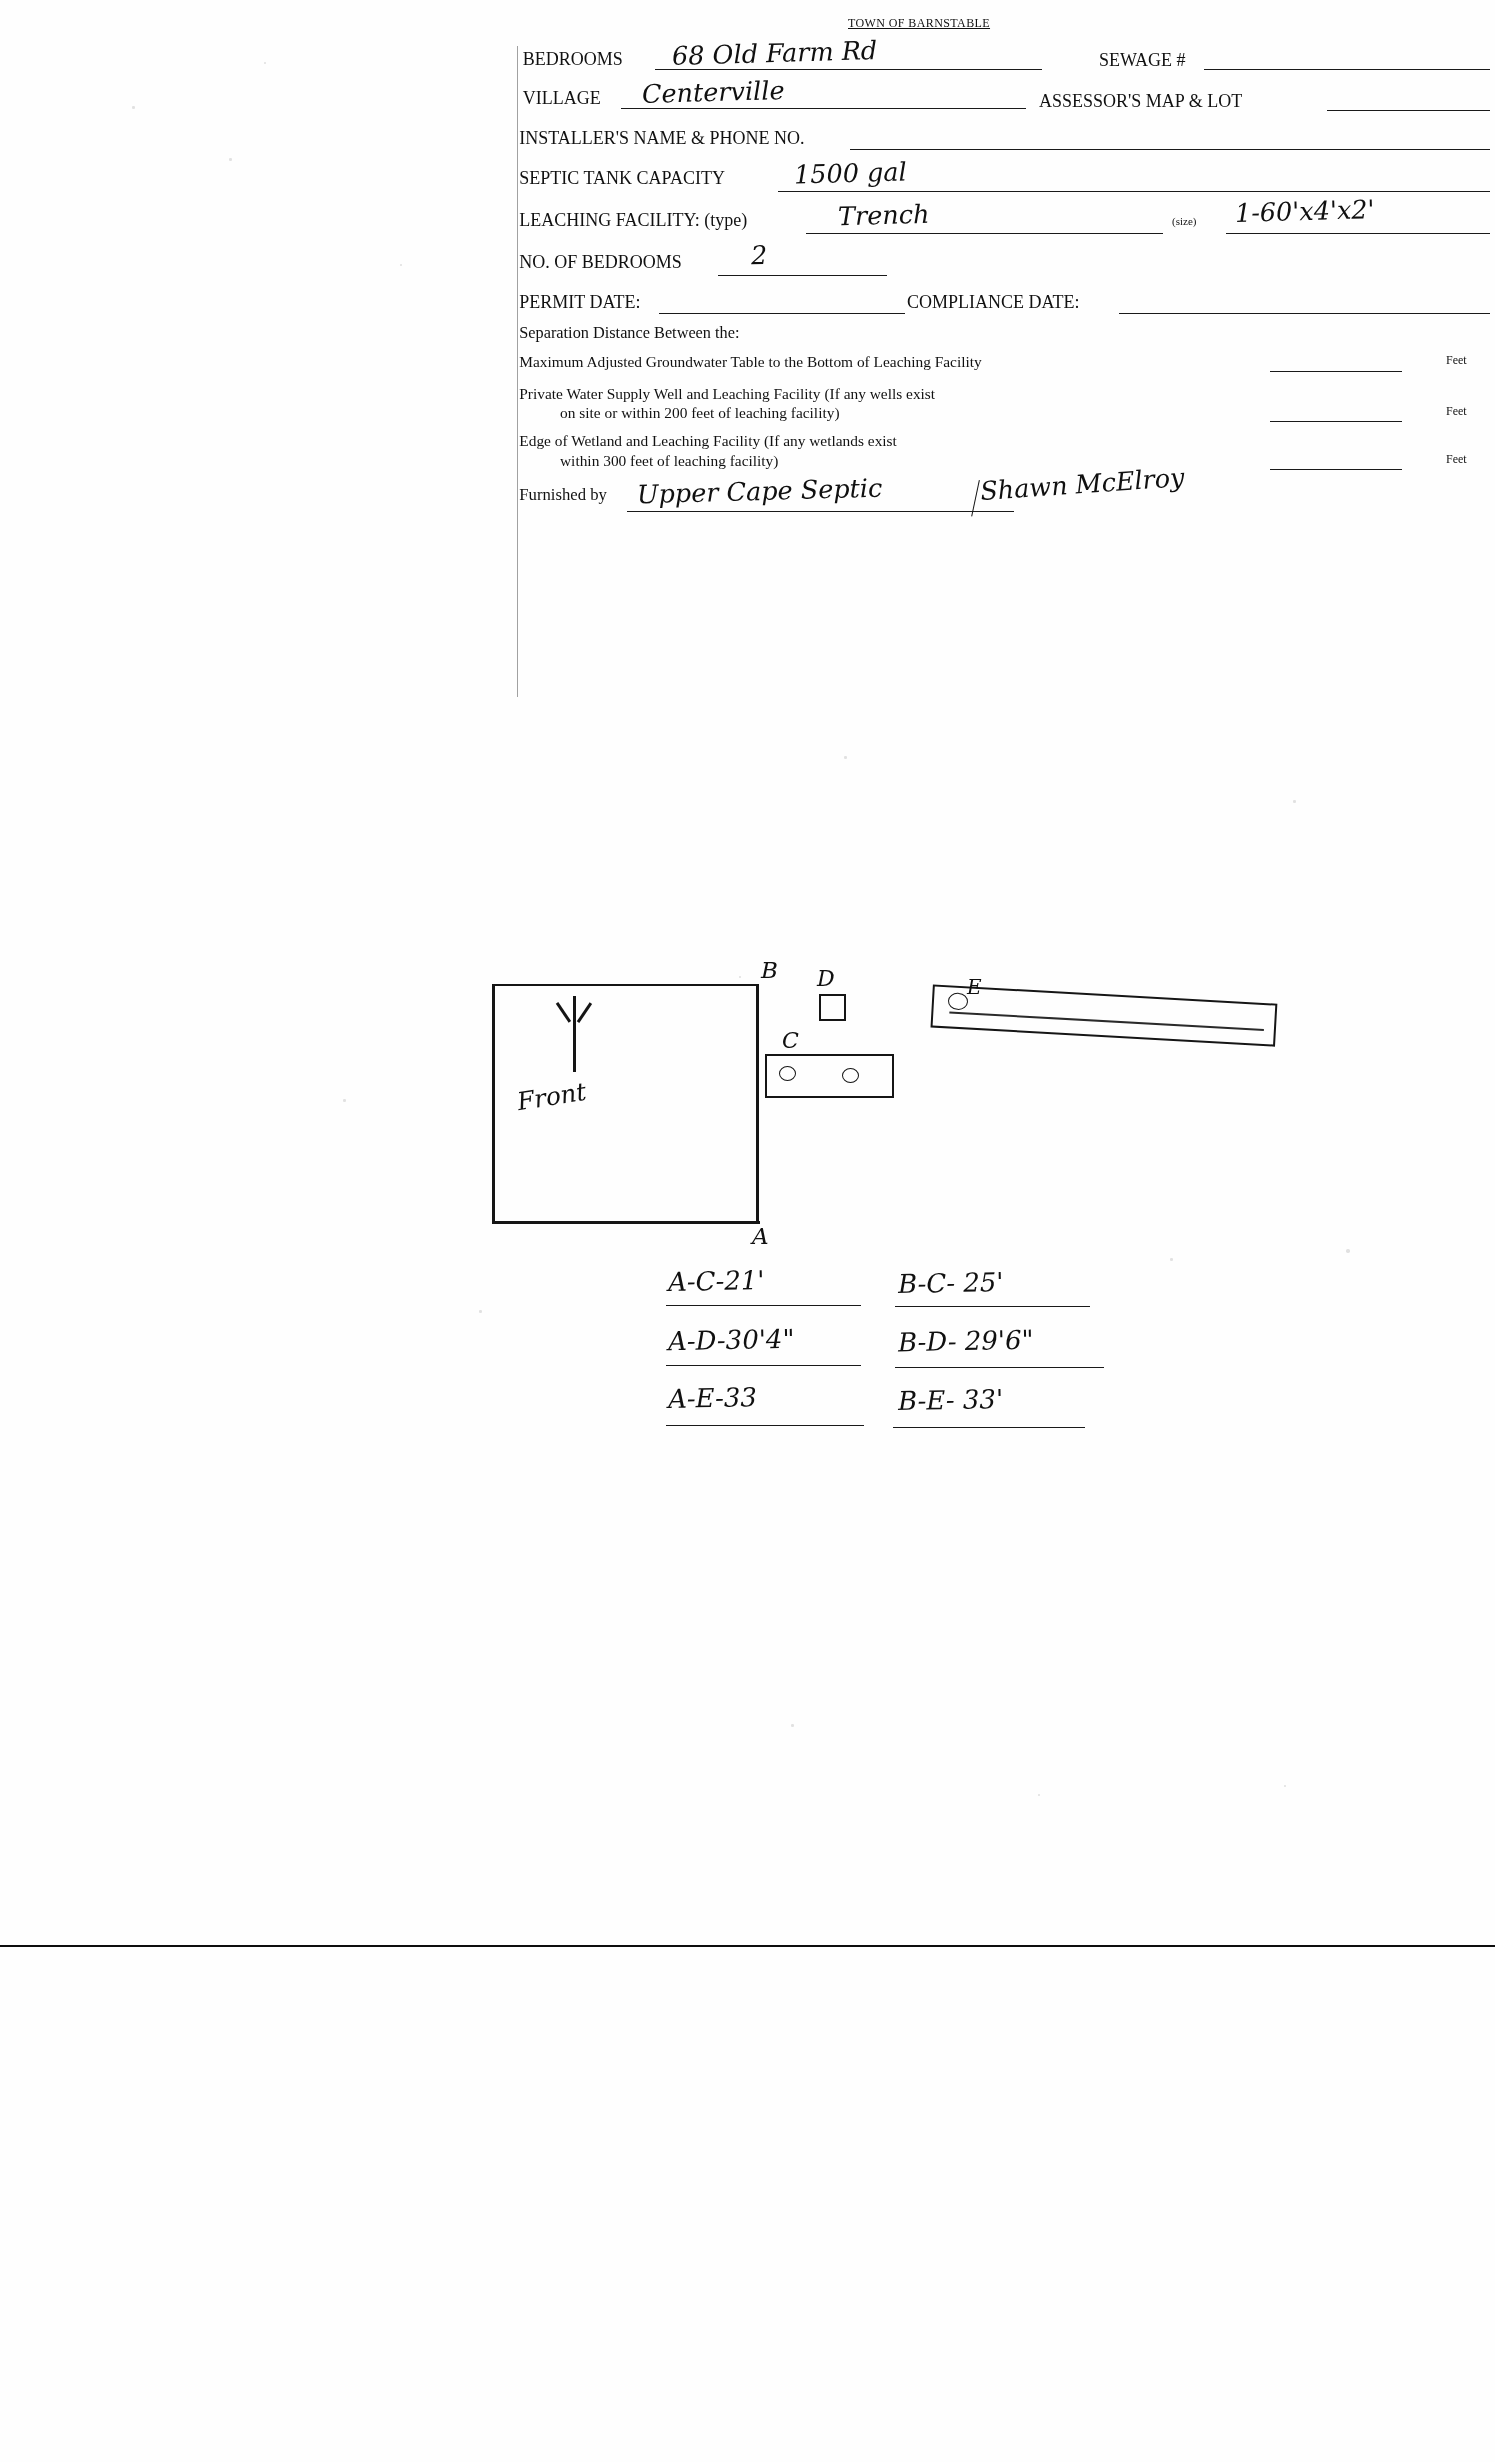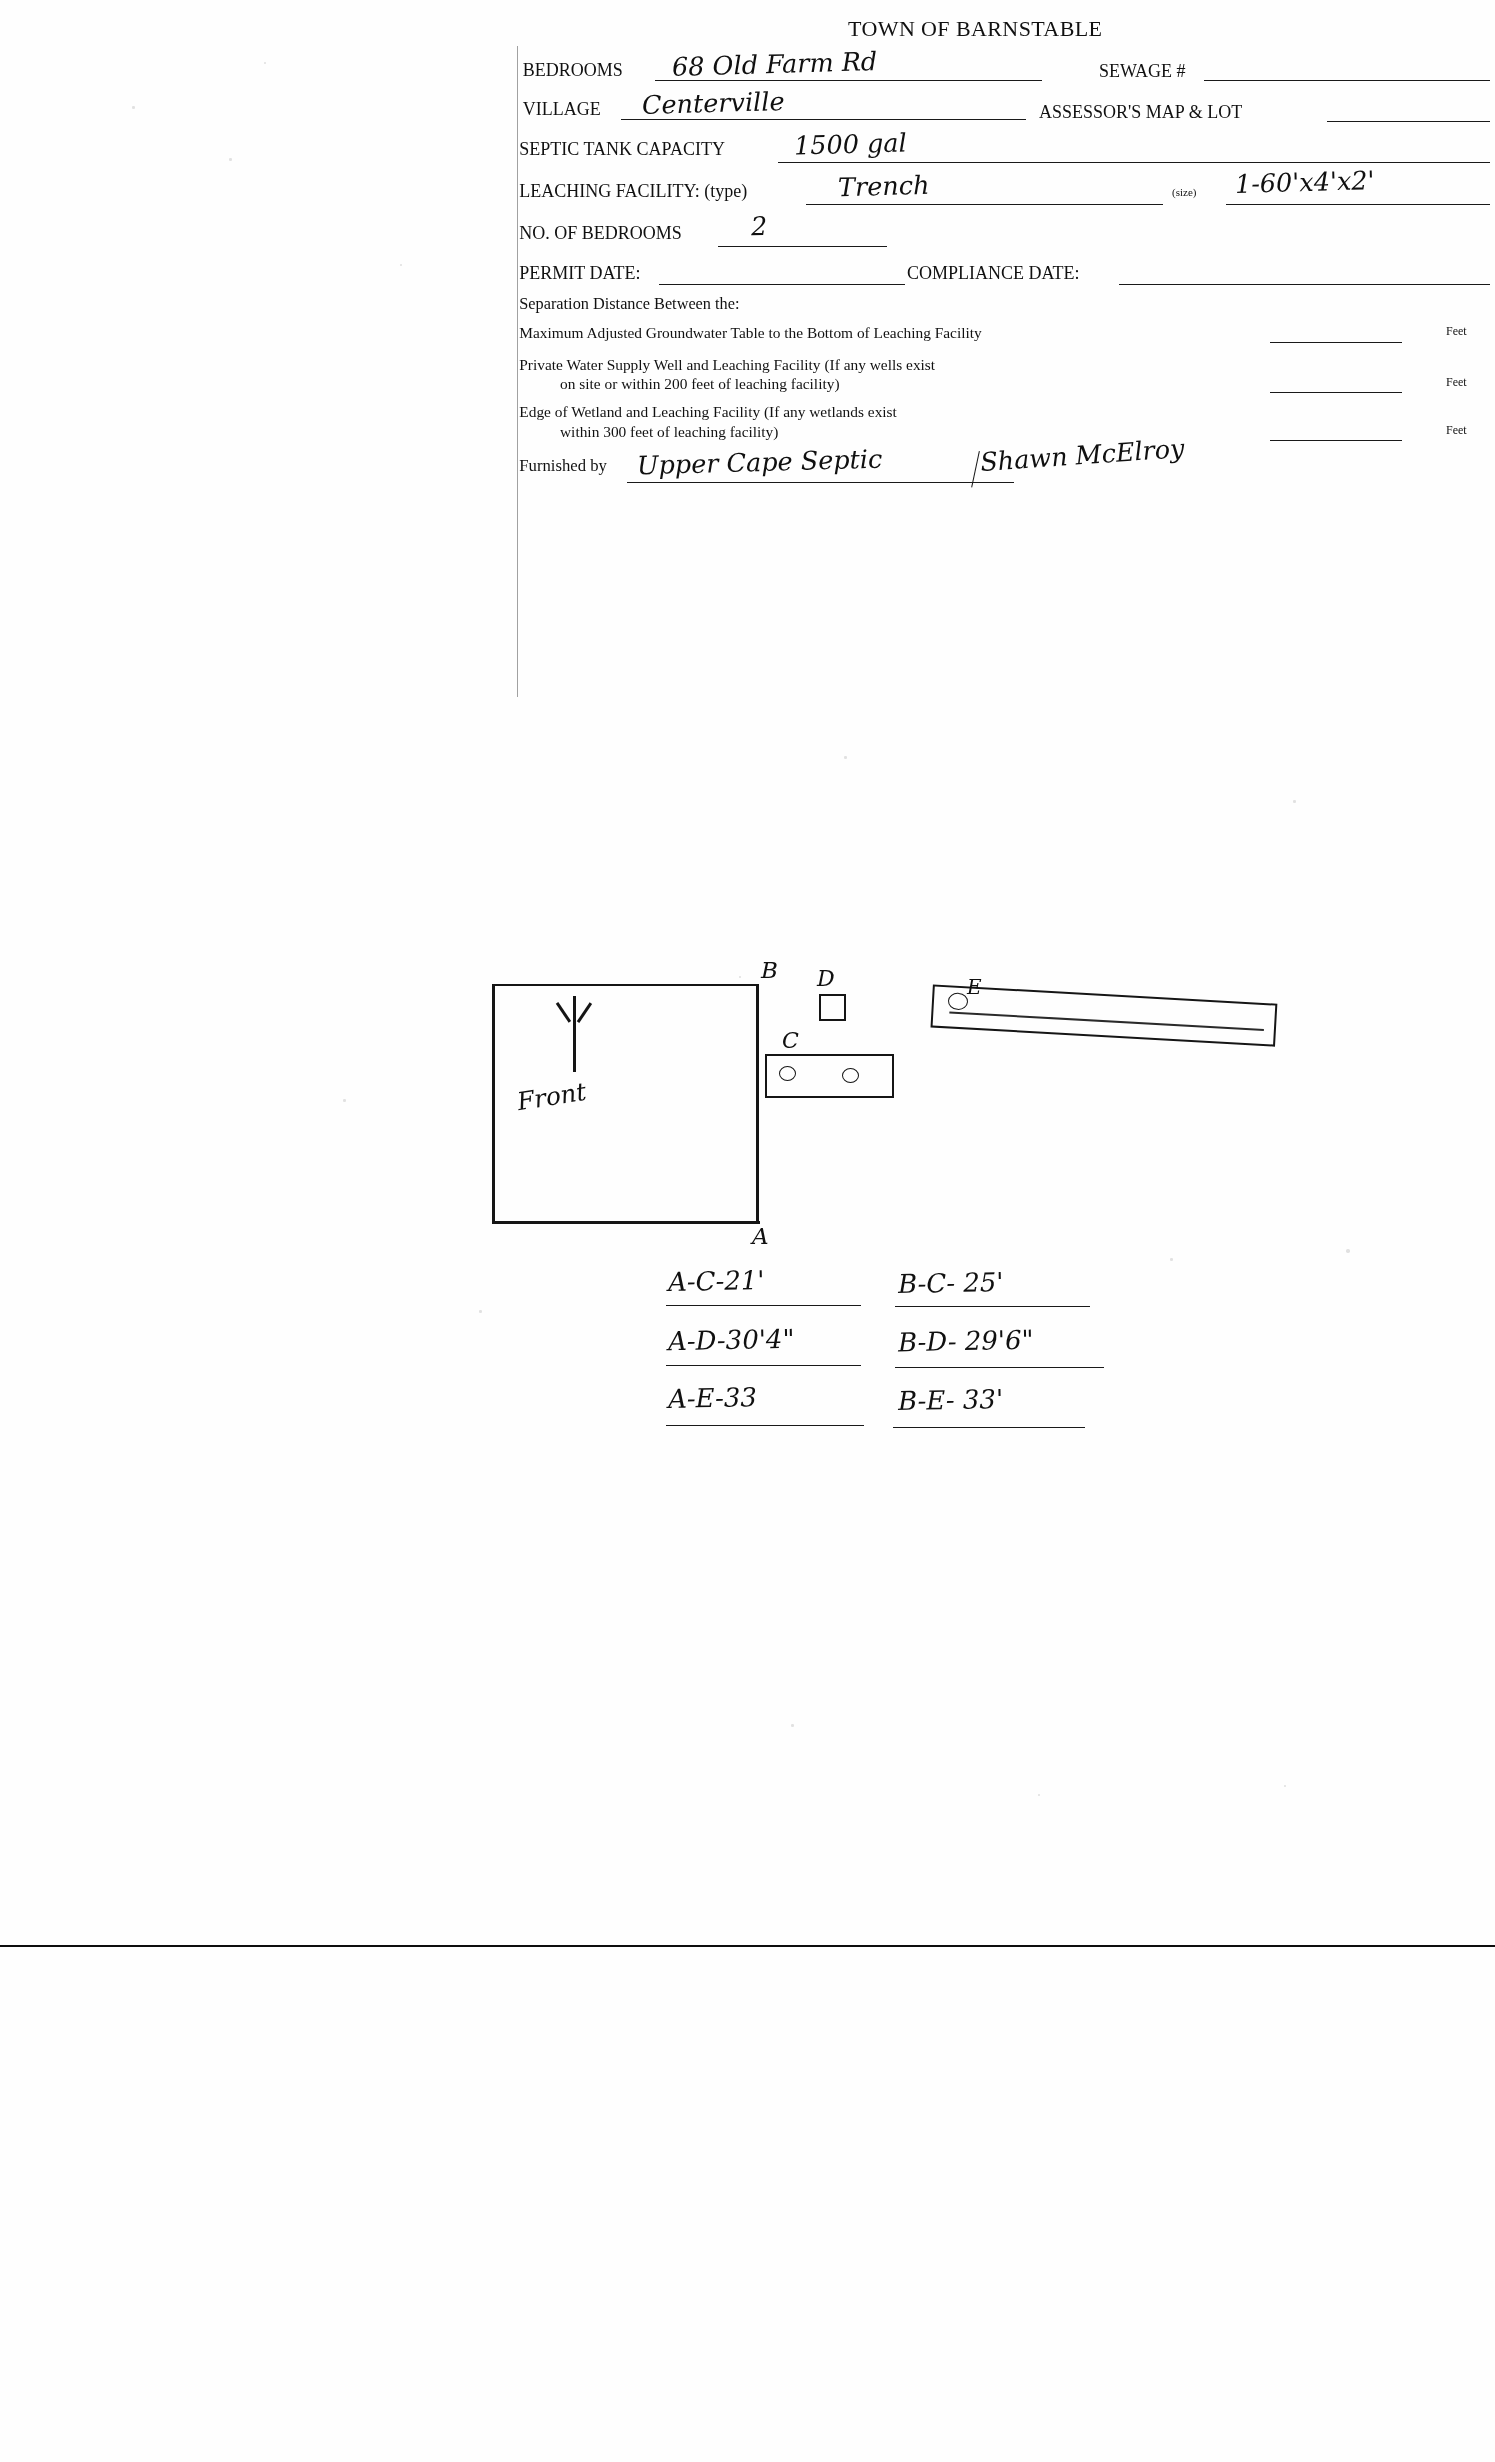--- a/index.html
+++ b/index.html
@@ -34,24 +34,25 @@
 
   
   #form {
     position: absolute;
     left: 514px;
     top: 16px;
     width: 976px;
   }
 
   .form-title {
-    font-size: 22px;
+    font-size: 12px;
     letter-spacing: 0.4px;
     text-align: left;
     padding-left: 334px;
+    text-decoration: underline;
   }
 
   
   .form-rule {
     position: absolute;
     left: 517px;
     top: 46px;
     width: 0.9px;
     height: 651px;
     background: #8a8a8a;
@@ -207,20 +208,25 @@
 
     <div class="row" style="height:39px;">
       <span class="lbl" style="left:8.8px;top:12.3px;">VILLAGE</span>
       <span class="line" style="left:107px;top:33px;width:405px;"></span>
       <span class="hw big" style="left:128px;top:1.8px;">Centerville</span>
       <span class="lbl" style="left:525px;top:16px;">ASSESSOR'S MAP &amp; LOT</span>
       <span class="line" style="left:813px;top:35px;width:163px;"></span>
       <span class="hw mid" style="left:827px;top:8.8px;"></span>
     </div>
 
+    <div class="row" style="height:40px;">
+      <span class="lbl" style="left:5.3px;top:14px;">INSTALLER'S NAME &amp; PHONE NO.</span>
+      <span class="line" style="left:336px;top:35px;width:640px;"></span>
+      <span class="hw mid" style="left:352px;top:8.8px;"></span>
+    </div>
 
     <div class="row" style="height:40px;">
       <span class="lbl" style="left:5.3px;top:14px;">SEPTIC TANK CAPACITY</span>
       <span class="line" style="left:264px;top:37px;width:712px;"></span>
       <span class="hw big" style="left:280px;top:3.5px;">1500 gal</span>
     </div>
 
     <div class="row" style="height:42px;">
       <span class="lbl" style="left:5.3px;top:16px;">LEACHING FACILITY: (type)</span>
       <span class="line" style="left:292px;top:39px;width:357px;"></span>

